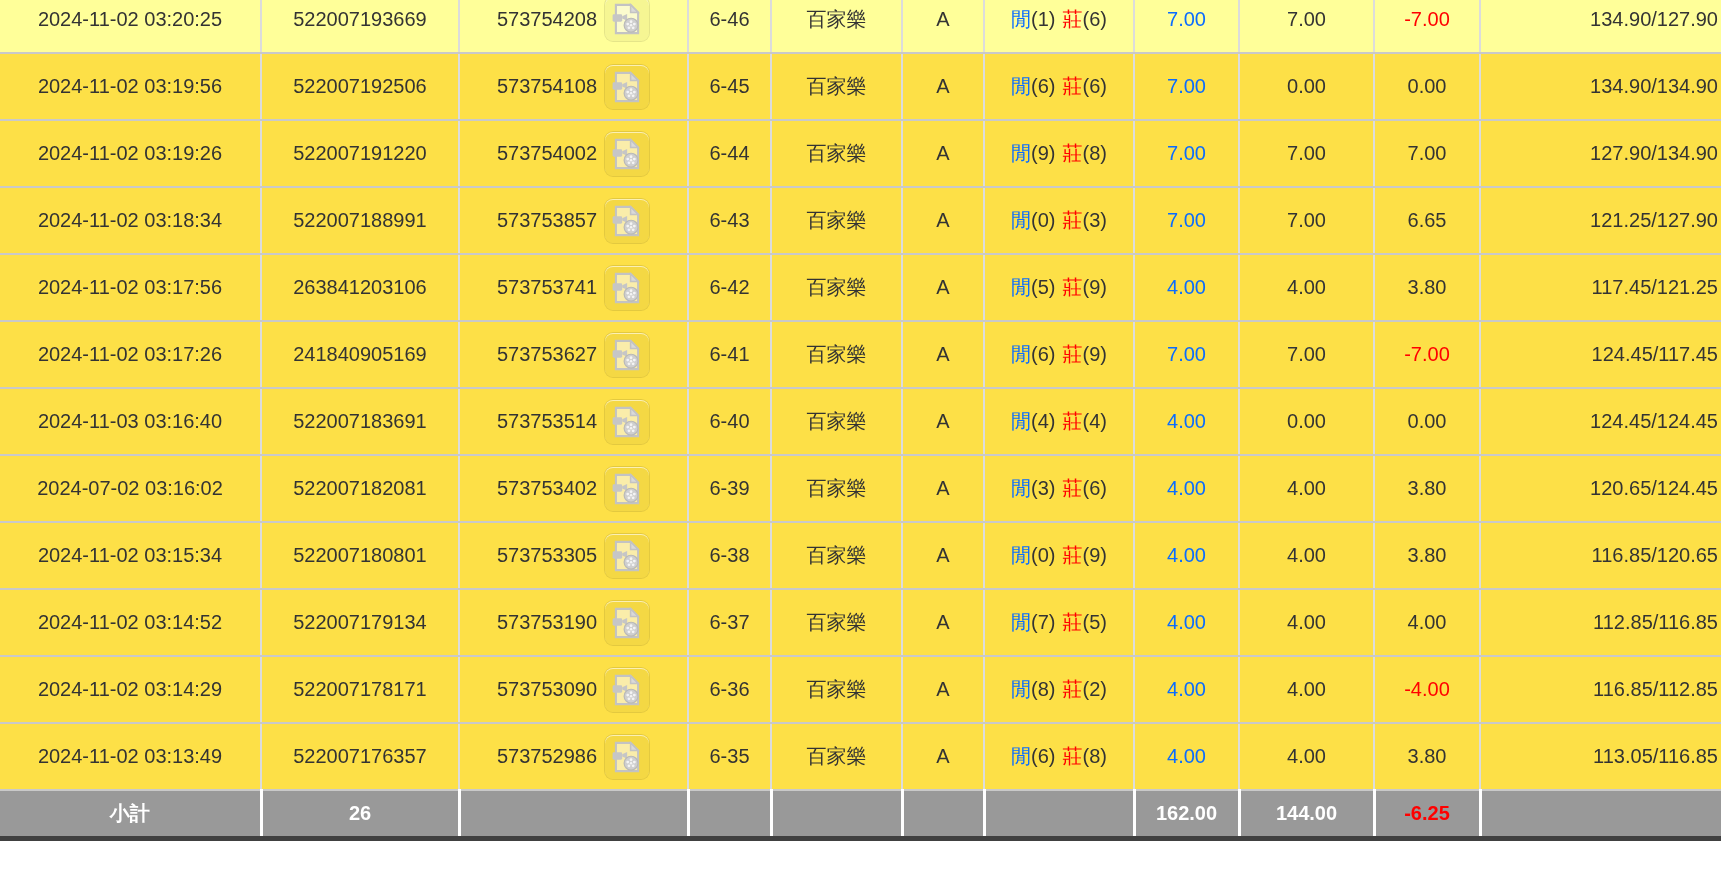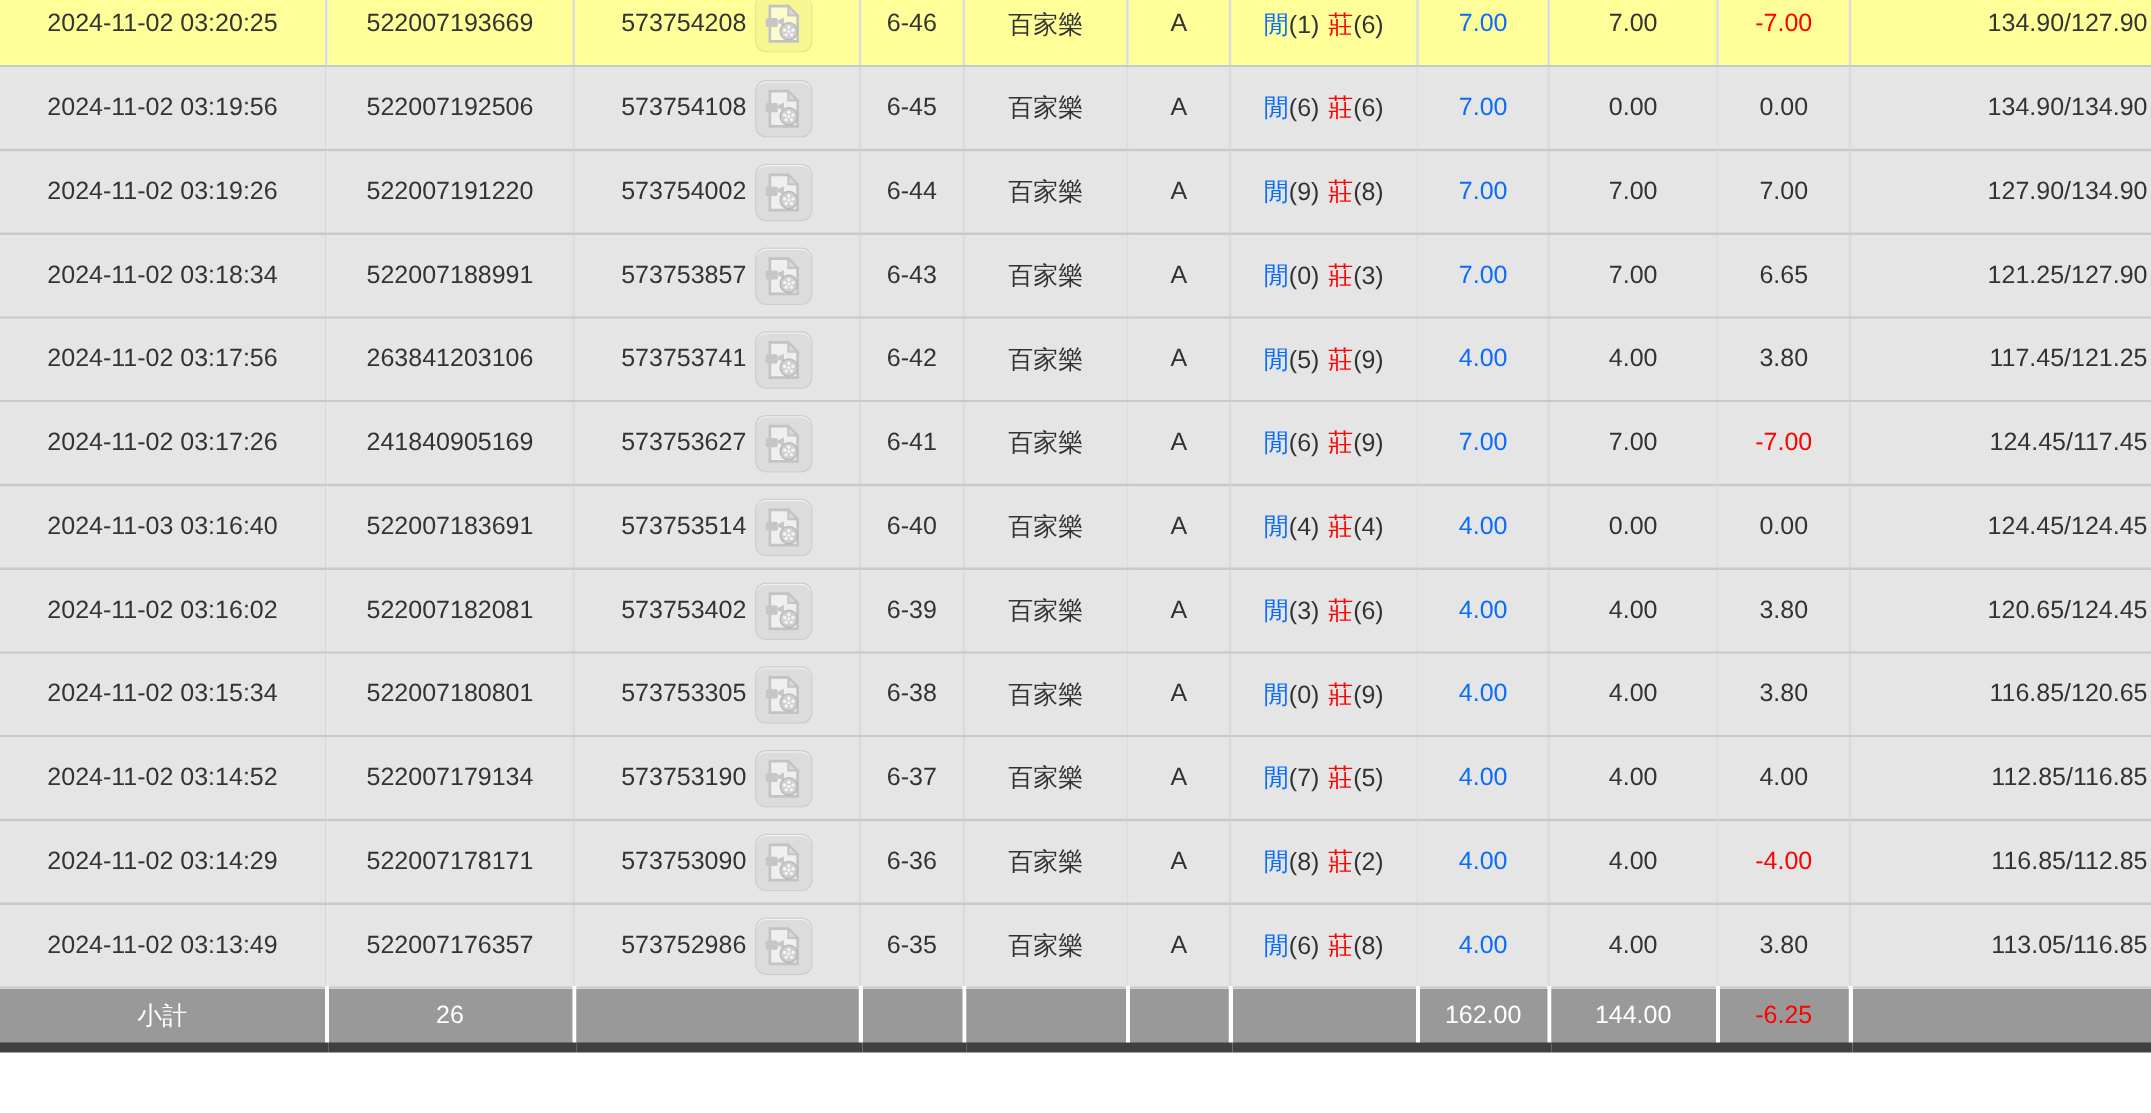--- a/index.html
+++ b/index.html
@@ -12,43 +12,43 @@
     border-collapse:collapse;table-layout:fixed;width:1721px;
     margin-top:-14px;
   }
   td{
     border-right:2px solid #dcdcdc;
     border-bottom:2px solid #c9c9c9;
     text-align:center;vertical-align:middle;
     padding:0;overflow:hidden;white-space:nowrap;
   }
   td:last-child{border-right:none;text-align:right;padding-right:3px;}
-  tr.data-row{height:67px;background:#e5e5e5;}
+  tr.data-row{height:67px;background:#fde047;}
   tr.data-row.highlight{background:var(--c-highlight,#ffff99);}
   .round-cell{display:flex;align-items:center;justify-content:center;gap:7px;}
   .video-btn{
     display:inline-flex;align-items:center;justify-content:center;
     width:44px;height:44px;border-radius:9px;
     background:rgba(0,0,0,0.035);
     border:1px solid rgba(0,0,0,0.07);
     box-shadow:inset 0 1px 0 rgba(255,255,255,0.6);
     cursor:pointer;flex:0 0 auto;
   }
   .player-label{color:var(--c-blue,#0a6cff);}
   .banker-label{color:var(--c-red,#ff0000);margin-left:7px;}
   .score{color:#333;}
   td.bet-amount{color:var(--c-blue,#0a6cff);}
   td.num{color:#333;}
   td.num.neg{color:var(--c-red,#ff0000);}
   tr.summary-row{height:48px;}
   tr.summary-row td{
     background:var(--c-gray,#999999);
-    color:#fff;font-weight:normal;
+    color:#fff;font-weight:bold;
     border-right:3px solid #fff;
-    border-bottom:8px solid #404040;
+    border-bottom:5px solid #404040;
   }
   tr.summary-row td:last-child{border-right:none;}
   tr.summary-row td.num.neg{color:var(--c-red,#ff0000);}
 </style>
 </head>
 <body>
 
 <div class="viewport">
   <table class="bet-table">
     <colgroup>
@@ -298,21 +298,21 @@
     <td>A</td>
     <td>
       <span class="player-label">閒</span><span class="score">(4)</span><span class="banker-label">莊</span><span class="score">(4)</span>
     </td>
     <td class="bet-amount">4.00</td>
     <td class="num">0.00</td>
     <td class="num">0.00</td>
     <td class="num">124.45/124.45</td>
   </tr>
         <tr class="data-row">
-    <td>2024-11-02 03:16:02</td>
+    <td>2024-07-02 03:16:02</td>
     <td>522007182081</td>
     <td>
       <div class="round-cell">
         <span>573753402</span>
         <span class="video-btn">
           <svg width="36" height="36" viewBox="0 0 24 24" aria-hidden="true">
             <path d="M4.6 2.6 H14.4 L19.4 7.6 V21.4 H4.6 Z" fill="rgba(255,255,255,0.55)" stroke="#c3c3c3" stroke-width="1.4"></path>
             <path d="M14.4 2.6 L19.4 7.6 H14.4 Z" fill="#d9d9d9" stroke="#c3c3c3" stroke-width="1"></path>
             <rect x="2.4" y="8.9" width="6.4" height="4.9" rx="0.9" fill="#c6c6c6"></rect>
             <path d="M8.8 10.2 L12.1 8.6 V13.1 L8.8 11.6 Z" fill="#c6c6c6"></path>

